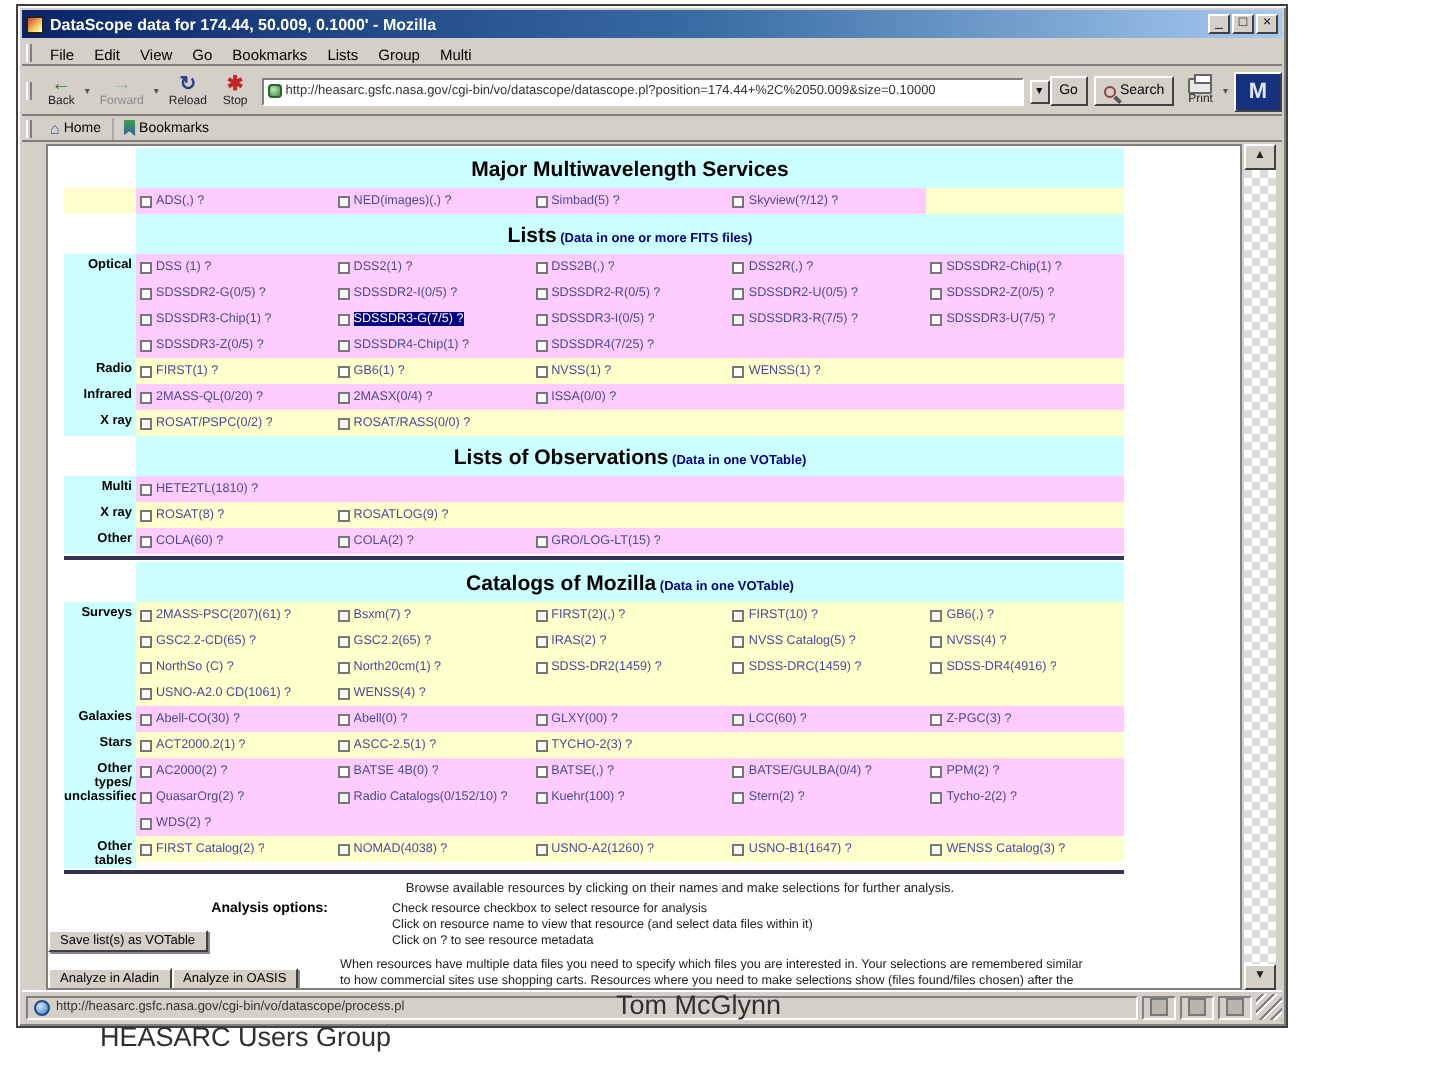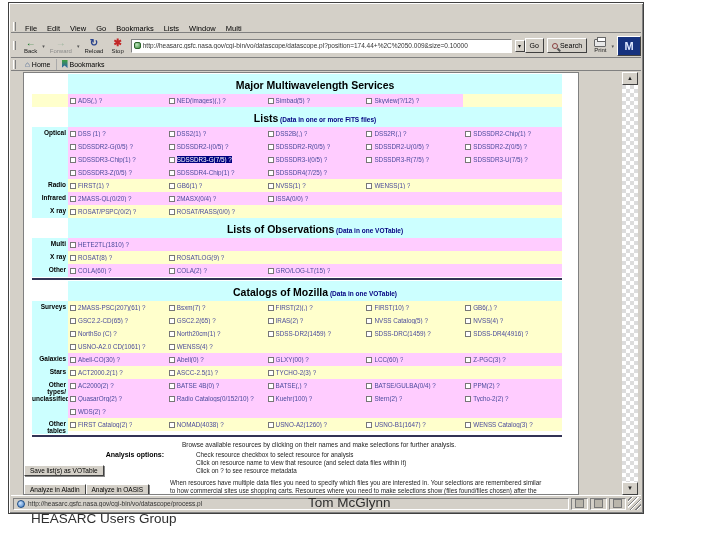--- a/index.html
+++ b/index.html
@@ -52,21 +52,21 @@
           color:#dfe8ff; font-size:11px; font-weight:bold; text-align:center; line-height:18px; margin-left:2px; flex:none; }
 
   .personalbar { position:absolute; left:2px; top:55px; right:2px; height:13px; display:flex; align-items:center;
                  border-bottom:1px solid #808080; background:#d4d0c8; }
   .pbtn { display:flex; align-items:center; font-size:7px; color:#000; padding:0 5px; height:11px; border-right:1px solid #aaa; }
   .home-glyph { font-size:8px; color:#3a5b8c; margin-right:2px; }
   .bm-glyph { width:6px; height:8px; background:linear-gradient(180deg,#3fa03f,#2a5fb0); margin-right:2px;
               clip-path:polygon(0 0,100% 0,100% 100%,50% 70%,0 100%); }
 
   
-  .content { position:absolute; left:14px; top:69px; width:556px; height:423px; background:#fff;
+  .content { position:absolute; left:14px; top:69px; width:598px; height:423px; background:#fff;
              border:1px solid #808080; overflow:hidden; }
   .doc { padding:1px 0 0 8px; width:538px; }
 
   .sec-header { margin-left:36px; background:#ccffff; text-align:center; padding:1px 0; }
   .sec-title { font-weight:bold; font-size:10.5px; color:#000; }
   .sec-note { font-weight:bold; font-size:6.5px; color:#000080; }
 
   .grp { display:flex; }
   .grp-label { width:36px; background:#ccffff; font-size:6.5px; font-weight:bold; color:#000;
                text-align:right; padding:2px 2px 0 0; flex:none; }
@@ -102,33 +102,42 @@
   .status-url-cell { flex:1; overflow:hidden; }
   .globe { width:8px; height:8px; border-radius:50%; background:radial-gradient(circle at 35% 35%,#cfe6ff,#3a77c2); border:1px solid #1d4d85; margin-right:3px; flex:none; }
   .status-url { font-size:6.5px; color:#333; white-space:nowrap; overflow:hidden; }
   .mini-ico { width:9px; height:9px; background:#b9b5ab; border:1px solid #777; }
   .grip { width:13px; height:13px; margin-left:2px;
           background:repeating-linear-gradient(135deg,#d4d0c8 0 2px,#808080 2px 3px,#fff 3px 4px); }
 
   
   .footer-text { position:absolute; color:#2f2f2f; font-size:13.5px; z-index:6; font-family:"Liberation Sans",sans-serif; }
   .f-date { left:44px; top:494px; }
-  .f-org  { left:31px; top:511px; }
+  .f-org  { left:50px; top:511px; }
   .f-author { left:308px; top:495px; }
 </style>
 </head>
 <body>
 
 <div class="slide">
   <div class="win">
 
+    <div class="titlebar">
+      <span class="app-icon"></span>
+      <span class="title-text">DataScope data for 174.44, 50.009, 0.1000' - Mozilla</span>
+      <span class="winbtns">
+        <span class="wbtn">_</span>
+        <span class="wbtn">□</span>
+        <span class="wbtn">×</span>
+      </span>
+    </div>
 
     <div class="menubar">
       <span class="grippy"></span>
-      <span id="menu-host"><span class="menu-item">File</span><span class="menu-item">Edit</span><span class="menu-item">View</span><span class="menu-item">Go</span><span class="menu-item">Bookmarks</span><span class="menu-item">Lists</span><span class="menu-item">Window</span><span class="menu-item">Multi</span></span>
+      <span id="menu-host"><span class="menu-item">File</span><span class="menu-item">Edit</span><span class="menu-item">View</span><span class="menu-item">Go</span><span class="menu-item">Bookmarks</span><span class="menu-item">Lists</span><span class="menu-item">Group</span><span class="menu-item">Multi</span></span>
     </div>
 
     <div class="navbar">
       <span class="grippy"></span>
       <span class="navbtn">
         <span class="nicon icon-back">←</span>
         <span>Back</span>
       </span>
       <span class="navcaret">▾</span>
       <span class="navbtn dim">

